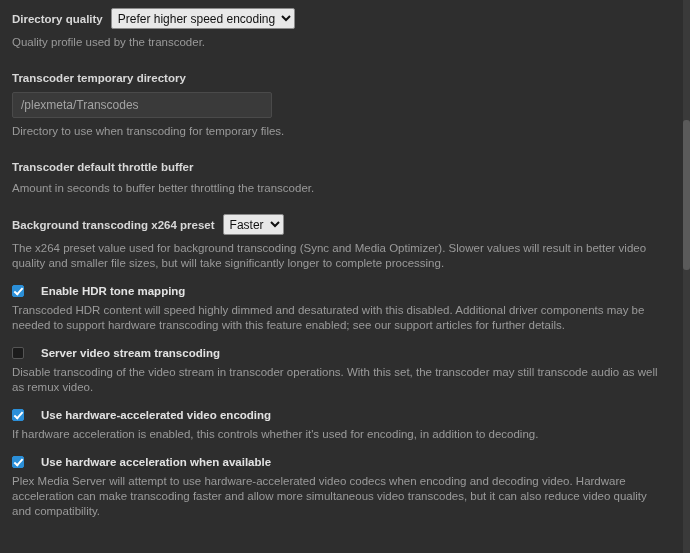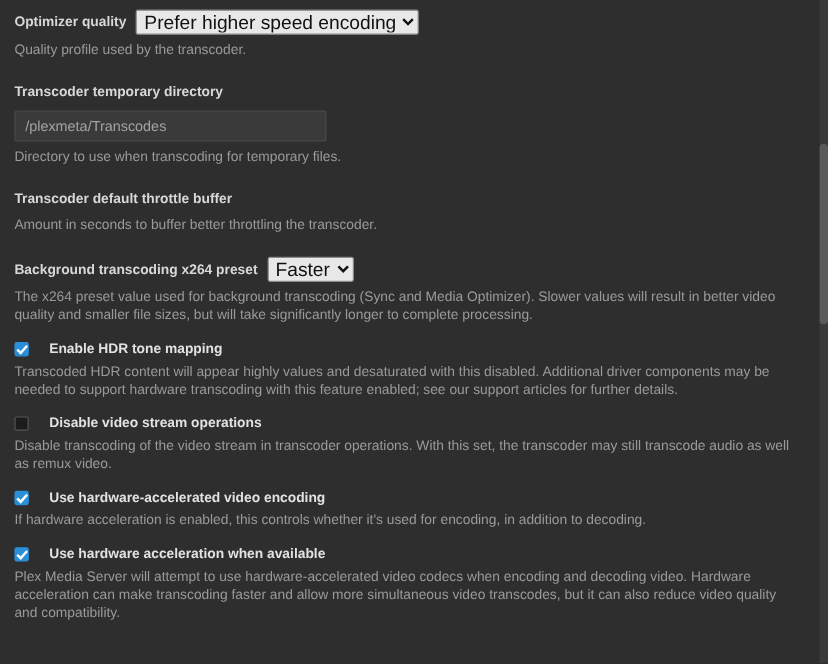--- a/index.html
+++ b/index.html
@@ -54,21 +54,21 @@
     margin: 6px 0 0 0;
     max-width: 650px;
   }
   .row-inline {
     display: flex;
     align-items: center;
     gap: 8px;
   }
   select.combo {
     font-family: "Liberation Sans", sans-serif;
-    font-size: 16px;
+    font-size: 12px;
     color: #111;
     background: #e8e8e8;
     border: 1px solid #8a8a8a;
     border-radius: 2px;
     padding: 1px 2px;
     height: 21px;
     line-height: 19px;
   }
   input.text-input {
     display: block;
@@ -126,21 +126,21 @@
   .block.tight { margin-bottom: 10px; }
   .spacer-8 { height: 8px; }
 </style>
 </head>
 <body>
 
 <div class="page">
 
   <div class="block tight">
     <div class="row-inline">
-      <span class="label">Optimizer quality</span>
+      <span class="label">Directory quality</span>
       <select class="combo">
         <option>Prefer higher speed encoding</option>
       </select>
     </div>
     <div class="help">Quality profile used by the transcoder.</div>
   </div>
 
   <div class="spacer-8"></div>
 
   <div class="block tight">
@@ -166,27 +166,27 @@
       </select>
     </div>
     <div class="help">The x264 preset value used for background transcoding (Sync and Media Optimizer). Slower values will result in better video quality and smaller file sizes, but will take significantly longer to complete processing.</div>
   </div>
 
   <div class="block">
     <div class="check-row">
       <span class="checkbox on"></span>
       <span class="check-label">Enable HDR tone mapping</span>
     </div>
-    <div class="help">Transcoded HDR content will appear highly values and desaturated with this disabled. Additional driver components may be needed to support hardware transcoding with this feature enabled; see our support articles for further details.</div>
+    <div class="help">Transcoded HDR content will speed highly dimmed and desaturated with this disabled. Additional driver components may be needed to support hardware transcoding with this feature enabled; see our support articles for further details.</div>
   </div>
 
   <div class="block">
     <div class="check-row">
       <span class="checkbox off"></span>
-      <span class="check-label">Disable video stream operations</span>
+      <span class="check-label">Server video stream transcoding</span>
     </div>
     <div class="help">Disable transcoding of the video stream in transcoder operations. With this set, the transcoder may still transcode audio as well as remux video.</div>
   </div>
 
   <div class="block">
     <div class="check-row">
       <span class="checkbox on"></span>
       <span class="check-label">Use hardware-accelerated video encoding</span>
     </div>
     <div class="help">If hardware acceleration is enabled, this controls whether it's used for encoding, in addition to decoding.</div>

